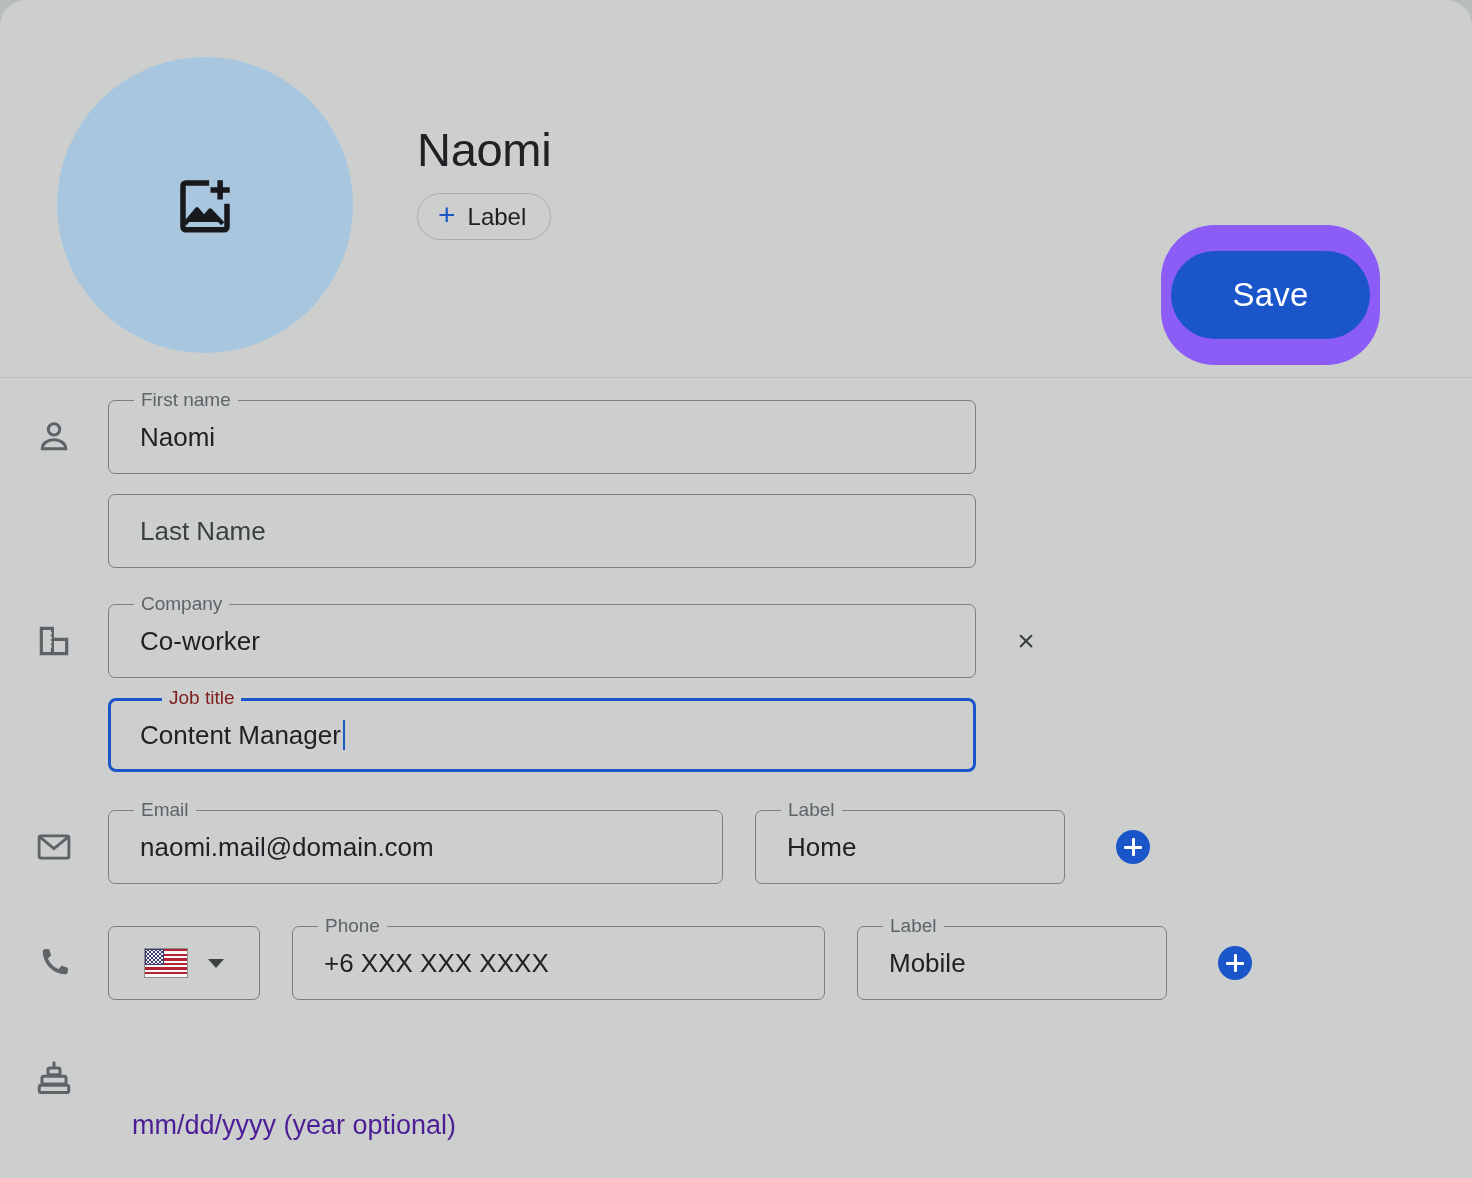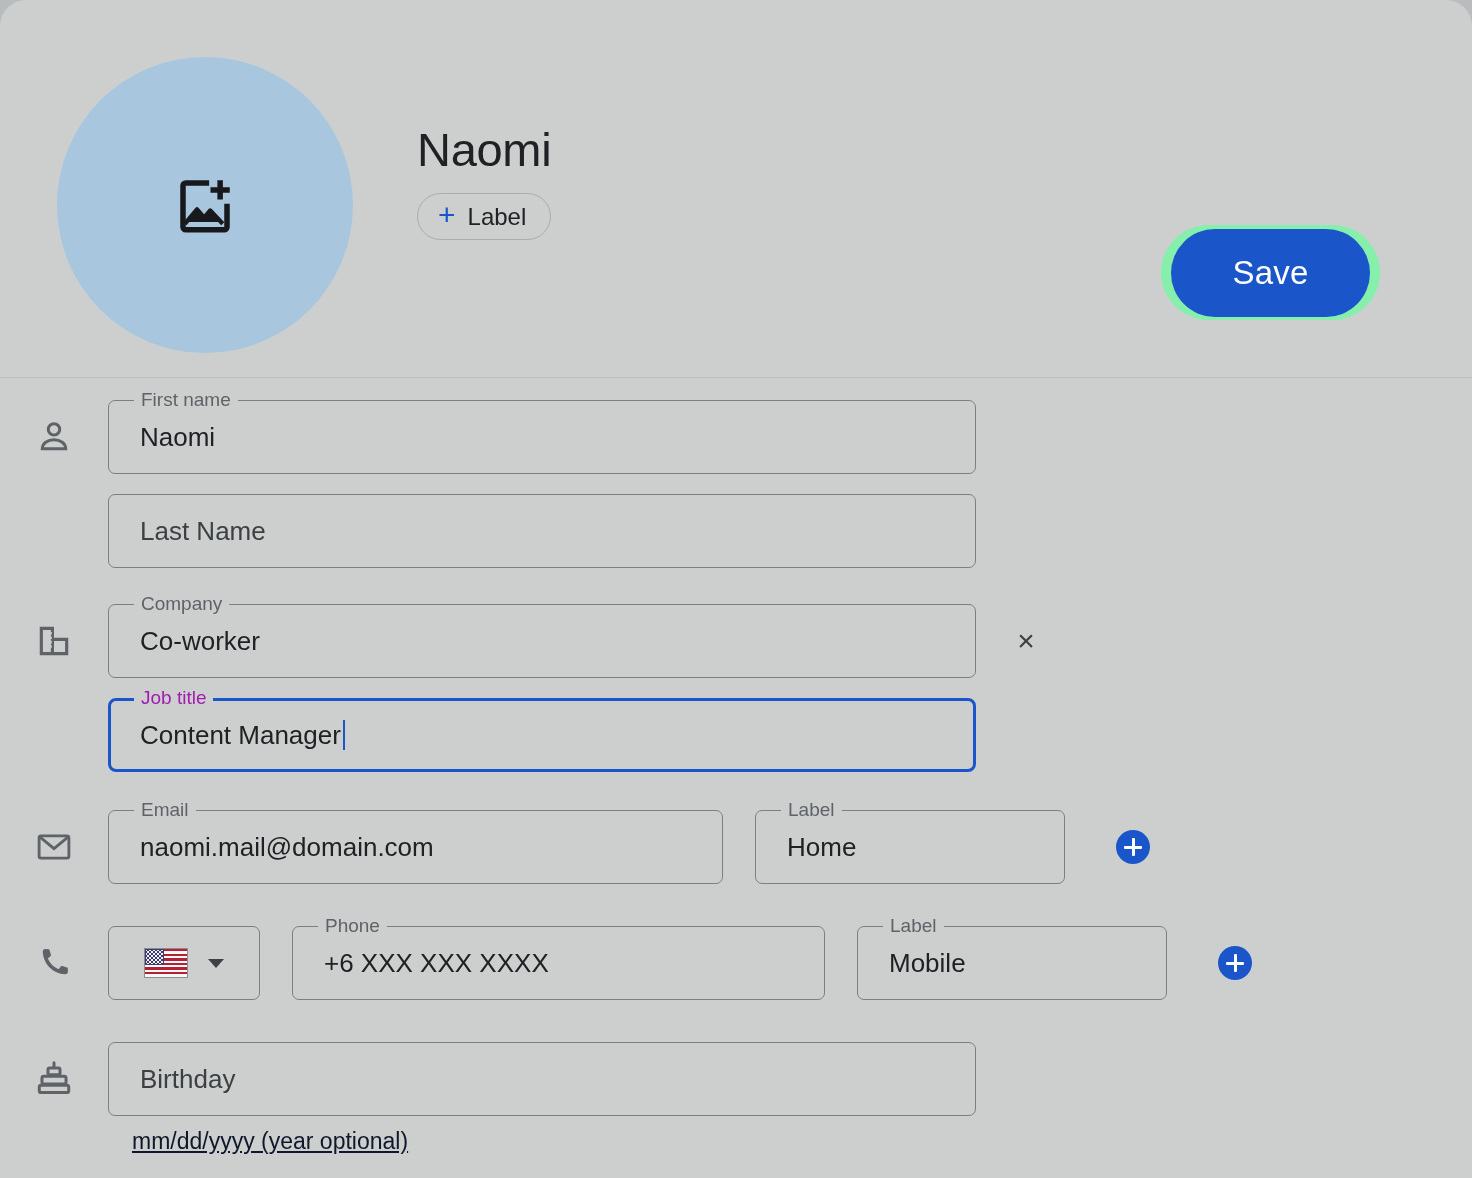--- a/index.html
+++ b/index.html
@@ -83,23 +83,23 @@
     font-size: 24px;
     color: #202124;
   }
 
   
   #save-wrap {
     position: absolute;
     left: 1161px;
     top: 225px;
     width: 219px;
-    height: 95px;
+    height: 140px;
     border-radius: 54px;
-    background: #86efac;
+    background: #8b5cf6;
     display: flex;
     align-items: center;
     justify-content: center;
     box-sizing: border-box;
   }
   #save-button {
     width: 199px;
     height: 88px;
     border: none;
     border-radius: 44px;
@@ -174,21 +174,21 @@
     background: #cdcfcf;
     font-size: 19px;
     color: #5f6368;
     white-space: nowrap;
   }
   
   .tf.focused .outline {
     border: 3px solid #1a56c9;
     border-radius: 8px;
   }
-  .tf.focused .flt { color: #a21caf; }
+  .tf.focused .flt { color: #7f1d1d; margin-left: 28px; }
   .caret {
     display: inline-block;
     width: 2px;
     height: 30px;
     background: #1a56c9;
     margin-left: 2px;
     vertical-align: middle;
   }
 
   .w-main { width: 868px; }
@@ -280,26 +280,25 @@
   .add-btn::before, .add-btn::after {
     content: "";
     position: absolute;
     background: #ffffff;
     border-radius: 1px;
   }
   .add-btn::before { left: 8px; right: 8px; top: 15.5px; height: 3px; }
   .add-btn::after  { top: 8px; bottom: 8px; left: 15.5px; width: 3px; }
 
   .helper {
-    font-size: 23px;
-    color: #0f172a;
+    font-size: 27px;
+    color: #4c1d95;
     margin-left: 108px;
     padding-left: 24px;
     padding-top: 12px;
-    text-decoration: underline;
   }
 </style>
 </head>
 <body>
 
 <div id="app">
 
   <div id="header">
 
     <div id="avatar">
@@ -440,23 +439,17 @@
 
     <div class="row">
       <div class="lead-icon">
         <svg width="38" height="38" viewBox="0 0 24 24" fill="none" stroke="#5f6368" stroke-width="1.9">
           <path d="M12 1.8v2.6" stroke-linecap="round"></path>
           <rect x="8.2" y="5" width="7.6" height="4.3" rx="1"></rect>
           <rect x="4.4" y="10.2" width="15.2" height="5" rx="1.2"></rect>
           <rect x="2.7" y="16" width="18.6" height="4.6" rx="1.2"></rect>
         </svg>
       </div>
-      <div style="display:block;">
-        <div class="tf w-main">
-          <div class="outline"></div>
-          <div class="value placeholder">Birthday</div>
-        </div>
-      </div>
     </div>
     <div class="helper">mm/dd/yyyy (year optional)</div>
 
   </div>
 </div>
 
 </body></html>

